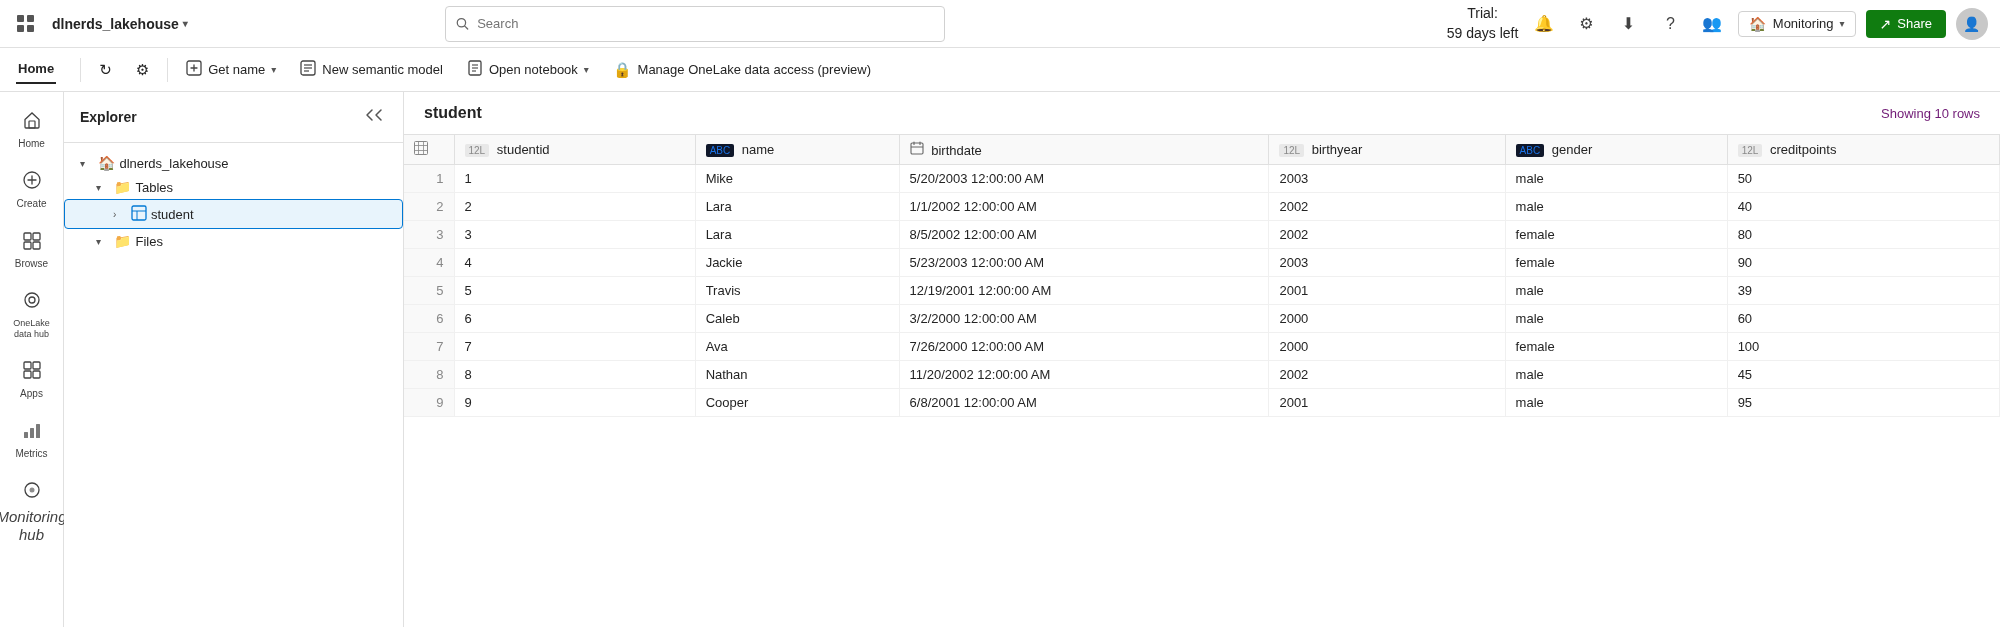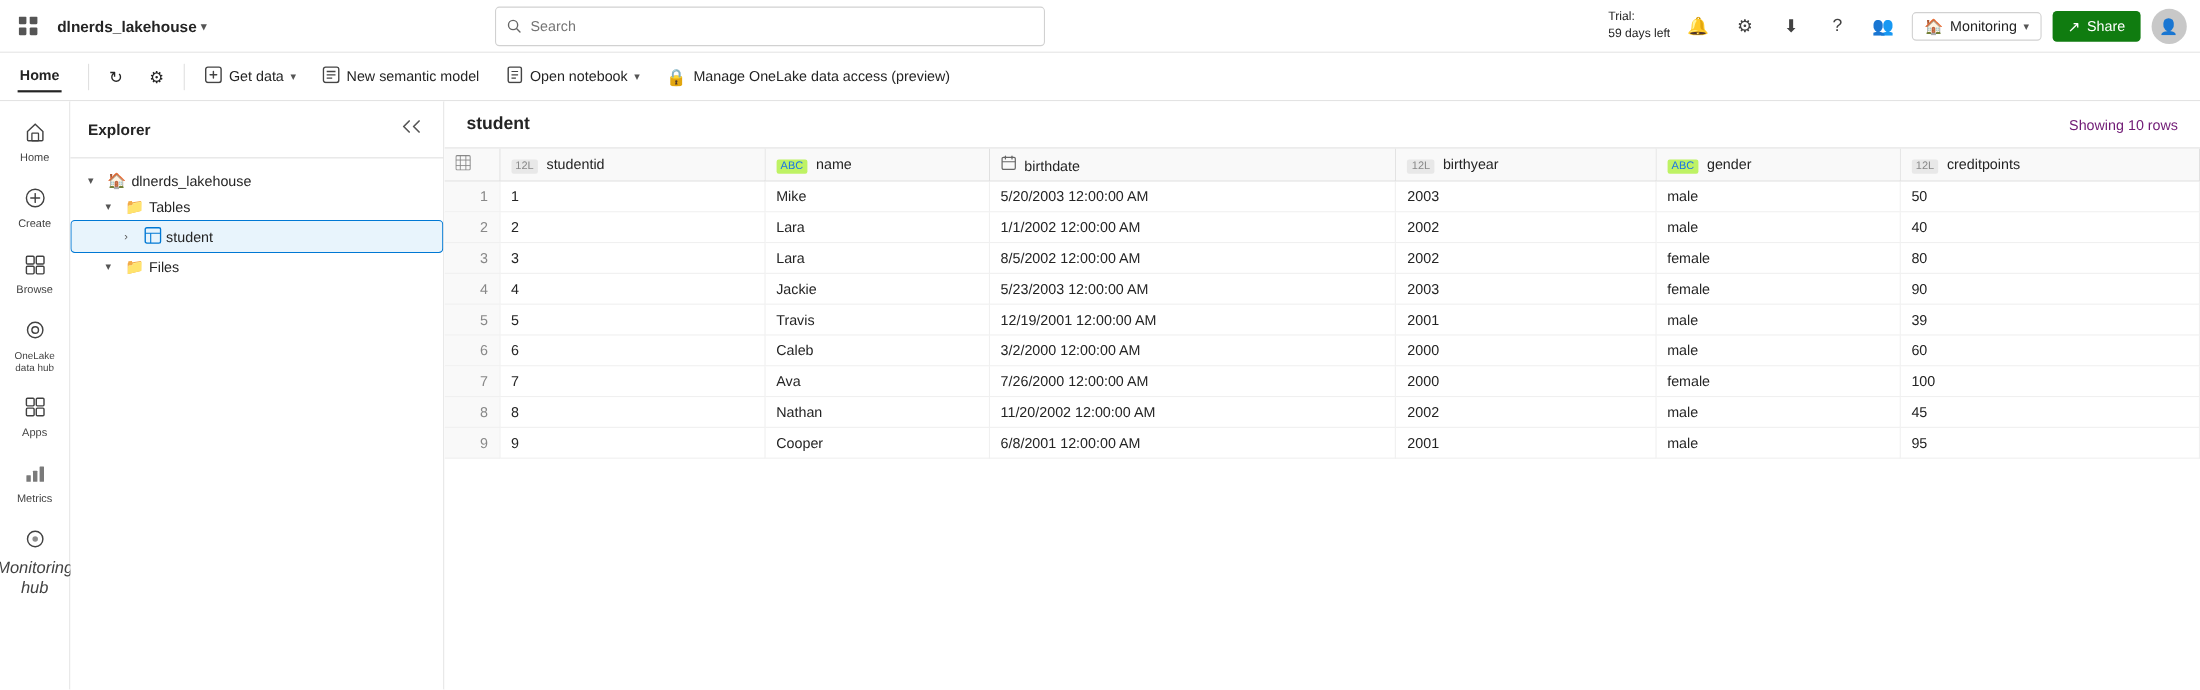--- a/index.html
+++ b/index.html
@@ -6,21 +6,21 @@
     body { font-family: 'Segoe UI', sans-serif; font-size: 13px; background: #fff; color: #242424; display: flex; flex-direction: column; height: 627px; overflow: hidden; }
 
     
     .topbar { display: flex; align-items: center; height: 48px; background: #fff; border-bottom: 1px solid #e0e0e0; padding: 0 12px; gap: 12px; flex-shrink: 0; }
     .topbar-grid-icon { display: flex; align-items: center; justify-content: center; width: 28px; height: 28px; cursor: pointer; }
     .workspace-name { font-size: 14px; font-weight: 600; display: flex; align-items: center; gap: 4px; cursor: pointer; }
     .workspace-chevron { font-size: 10px; color: #555; }
     .search-box { flex: 1; max-width: 500px; margin: 0 auto; display: flex; align-items: center; border: 1px solid #d1d1d1; border-radius: 4px; padding: 0 10px; height: 36px; background: #fff; gap: 8px; }
     .search-box input { border: none; outline: none; font-size: 13px; width: 100%; background: transparent; }
     .topbar-right { display: flex; align-items: center; gap: 10px; margin-left: auto; }
-    .trial-info { font-size: 11px; text-align: left; line-height: 1.4; color: #242424; }
+    .trial-info { font-size: 14px; text-align: center; line-height: 1.4; color: #242424; }
     .topbar-icon-btn { width: 32px; height: 32px; display: flex; align-items: center; justify-content: center; cursor: pointer; border-radius: 4px; font-size: 16px; color: #424242; }
     .avatar { width: 32px; height: 32px; border-radius: 50%; background: #c8c8c8; display: flex; align-items: center; justify-content: center; font-size: 14px; }
     .lakehouse-btn { display: flex; align-items: center; gap: 6px; border: 1px solid #d1d1d1; border-radius: 4px; padding: 4px 10px; font-size: 13px; cursor: pointer; }
     .share-btn { display: flex; align-items: center; gap: 6px; background: #107c10; color: #fff; border: none; border-radius: 4px; padding: 6px 14px; font-size: 13px; cursor: pointer; font-weight: 500; }
 
     
     .ribbon { display: flex; align-items: center; height: 44px; background: #fff; border-bottom: 1px solid #e0e0e0; padding: 0 16px; gap: 4px; flex-shrink: 0; }
     .ribbon-tab { font-size: 13px; font-weight: 600; padding: 6px 2px; border-bottom: 2px solid #242424; margin-right: 16px; color: #242424; cursor: pointer; }
     .ribbon-btn { display: flex; align-items: center; gap: 6px; padding: 5px 10px; border-radius: 4px; cursor: pointer; font-size: 13px; color: #242424; border: none; background: transparent; }
     .ribbon-divider { width: 1px; height: 24px; background: #e0e0e0; margin: 0 4px; }
@@ -57,21 +57,21 @@
     .content-area { flex: 1; display: flex; flex-direction: column; overflow: hidden; background: #fff; }
     .content-header { display: flex; align-items: center; justify-content: space-between; padding: 12px 20px; border-bottom: 1px solid #e0e0e0; flex-shrink: 0; }
     .content-title { font-size: 16px; font-weight: 600; }
     .content-rows-info { font-size: 13px; color: #701a75; }
 
     
     .data-table-wrapper { flex: 1; overflow: auto; }
     .data-table { width: 100%; border-collapse: collapse; font-size: 13px; }
     .data-table th { background: #f9f9f9; border-bottom: 1px solid #e0e0e0; border-right: 1px solid #e0e0e0; padding: 6px 10px; text-align: left; font-weight: 500; white-space: nowrap; position: sticky; top: 0; z-index: 1; }
     .data-table th .col-type { font-size: 10px; color: #888; font-weight: 400; background: #e8e8e8; border-radius: 2px; padding: 1px 4px; margin-right: 4px; }
-    .data-table th .col-type-abc { background: #bef264; color: #1a73e8; }
+    .data-table th .col-type-abc { background: #0f172a; color: #1a73e8; }
     .data-table th .col-icon { font-size: 13px; margin-right: 4px; color: #666; }
     .data-table td { border-bottom: 1px solid #f0f0f0; border-right: 1px solid #f0f0f0; padding: 6px 10px; white-space: nowrap; }
     .data-table .row-num { color: #888; text-align: right; width: 40px; }
     .col-rownum { background: #f9f9f9; border-right: 1px solid #e0e0e0; width: 50px; }
   </style>
 </head>
 <body>
 
 <div class="topbar">
   <div class="topbar-grid-icon">
@@ -126,21 +126,21 @@
     <span class="ribbon-icon">⚙</span>
   </button>
   <div class="ribbon-divider"></div>
   <button class="ribbon-btn">
     <span class="ribbon-icon">
       <svg width="16" height="16" viewBox="0 0 16 16" fill="none">
         <rect x="1" y="1" width="14" height="14" rx="2" stroke="#444" stroke-width="1.3"></rect>
         <path d="M5 8h6M8 5v6" stroke="#444" stroke-width="1.3" stroke-linecap="round"></path>
       </svg>
     </span>
-    <span>Get data</span>
+    <span>Get name</span>
     <span class="ribbon-chevron">▾</span>
   </button>
   <button class="ribbon-btn">
     <span class="ribbon-icon">
       <svg width="16" height="16" viewBox="0 0 16 16" fill="none">
         <rect x="1" y="1" width="14" height="14" rx="2" stroke="#444" stroke-width="1.3"></rect>
         <line x1="4" y1="8" x2="12" y2="8" stroke="#444" stroke-width="1.2"></line>
         <line x1="4" y1="5" x2="12" y2="5" stroke="#444" stroke-width="1.2"></line>
         <line x1="4" y1="11" x2="9" y2="11" stroke="#444" stroke-width="1.2"></line>
       </svg>

